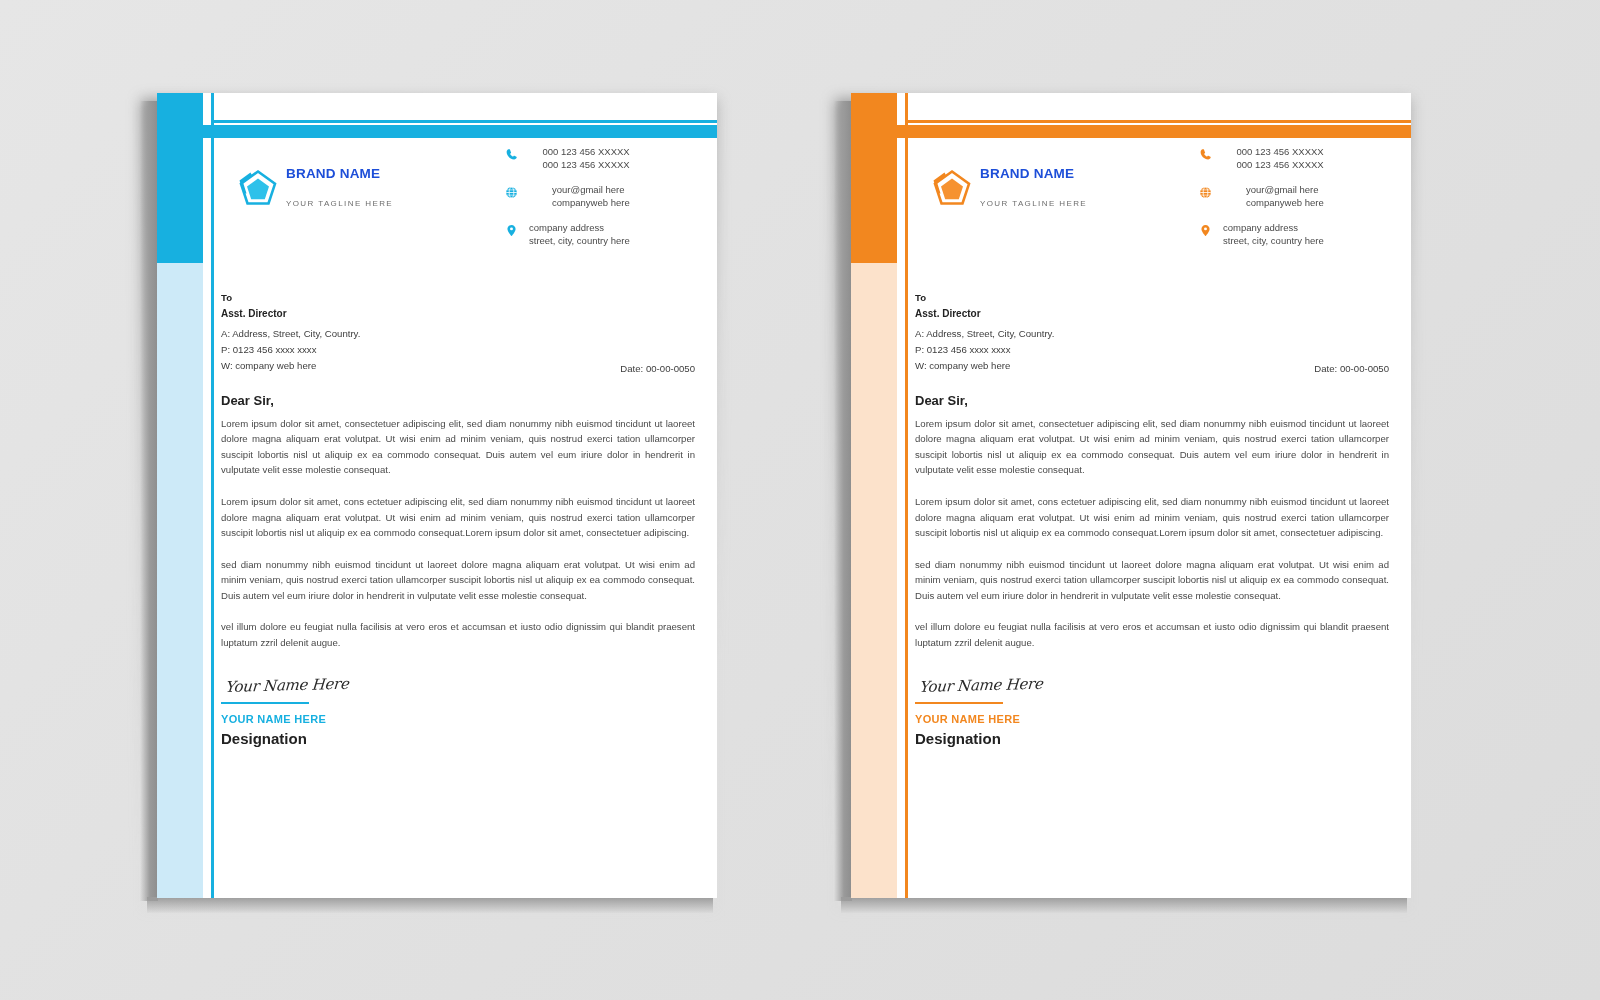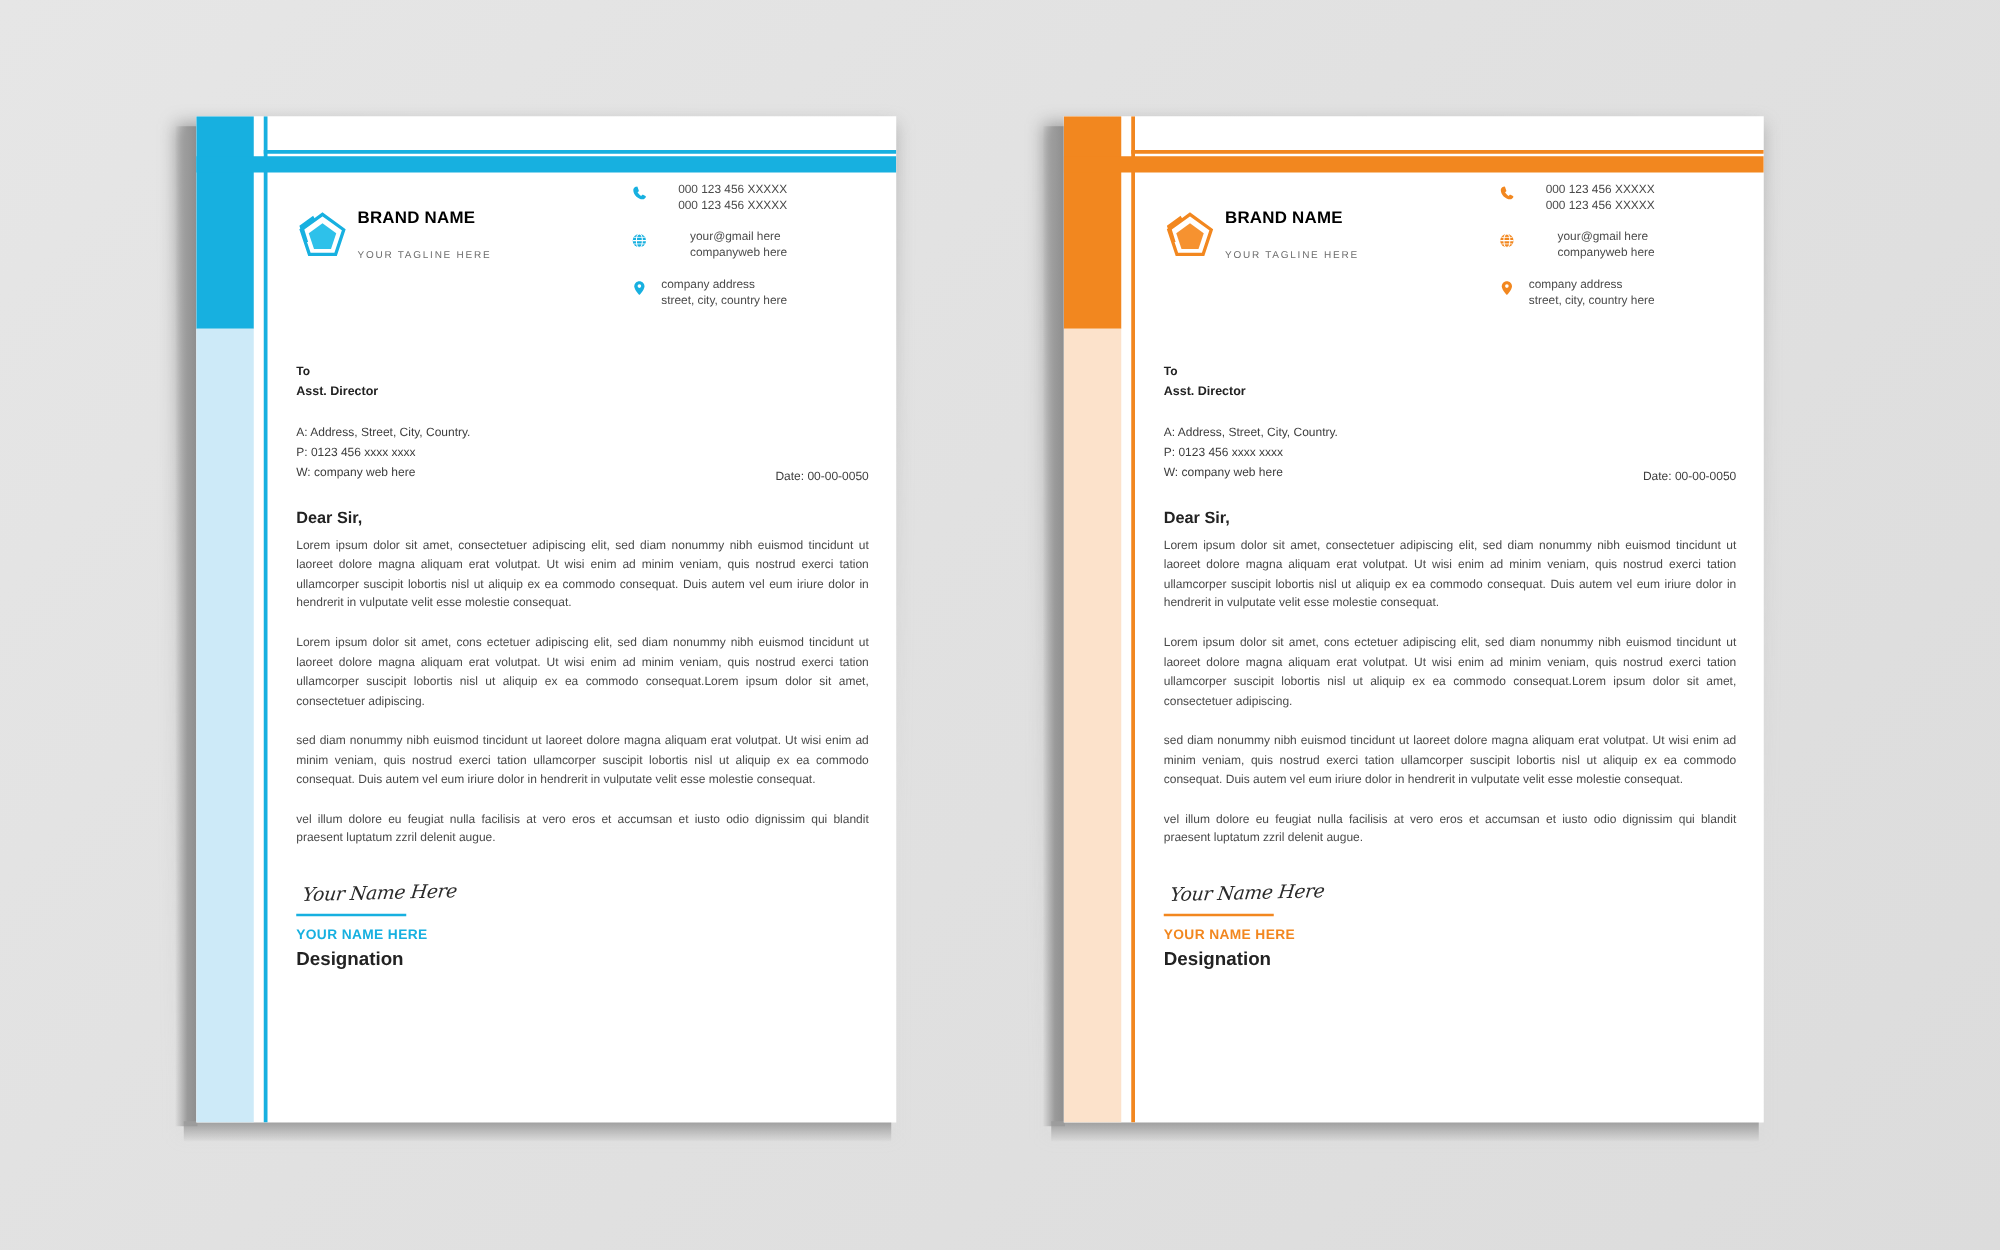--- a/index.html
+++ b/index.html
@@ -123,21 +123,21 @@
     display: flex;
     align-items: center;
     gap: 9px;
   }
   .logo-mark { width: 40px; height: 36px; display: block; }
   .brand-text { line-height: 1; }
   .brand-name {
     font-size: 13.5px;
     font-weight: bold;
     letter-spacing: .2px;
-    color: #000000;
+    color: #1d4ed8;
     white-space: nowrap;
   }
   .brand-tagline {
     font-size: 8px;
     letter-spacing: 1.4px;
     color: #6e6e6e;
     margin-top: 19px;
     white-space: nowrap;
   }
 
@@ -164,36 +164,36 @@
   .contact-lines {
     font-size: 9.5px;
     color: #4a4a4a;
     line-height: 1.42;
     white-space: nowrap;
   }
 
   
   .letter {
     position: absolute;
-    left: 80px;
+    left: 64px;
     right: 22px;
     top: 198px;
   }
   .to-label {
     font-size: 9.6px;
     font-weight: bold;
     color: #222;
     line-height: 1.55;
   }
   .to-name {
     font-size: 10px;
     font-weight: bold;
     color: #222;
     line-height: 1.55;
-    margin-bottom: 18px;
+    margin-bottom: 5px;
   }
   .to-line {
     font-size: 9.6px;
     color: #3d3d3d;
     line-height: 1.65;
   }
   .date-row {
     position: relative;
     height: 14px;
     margin-top: -11px;

